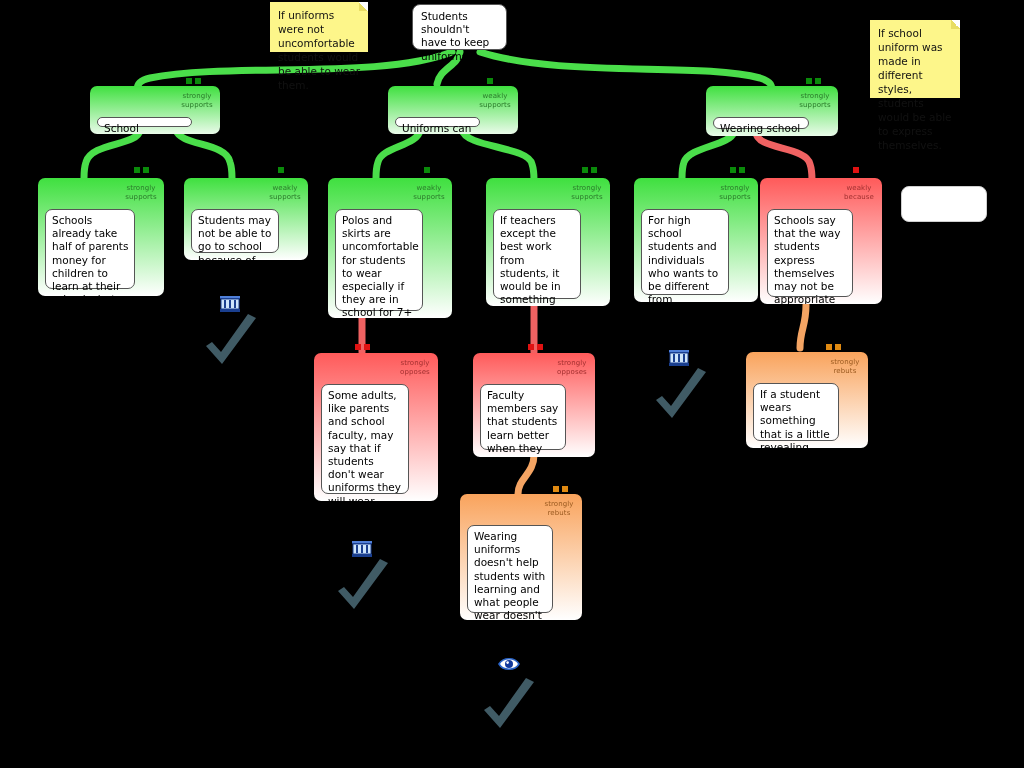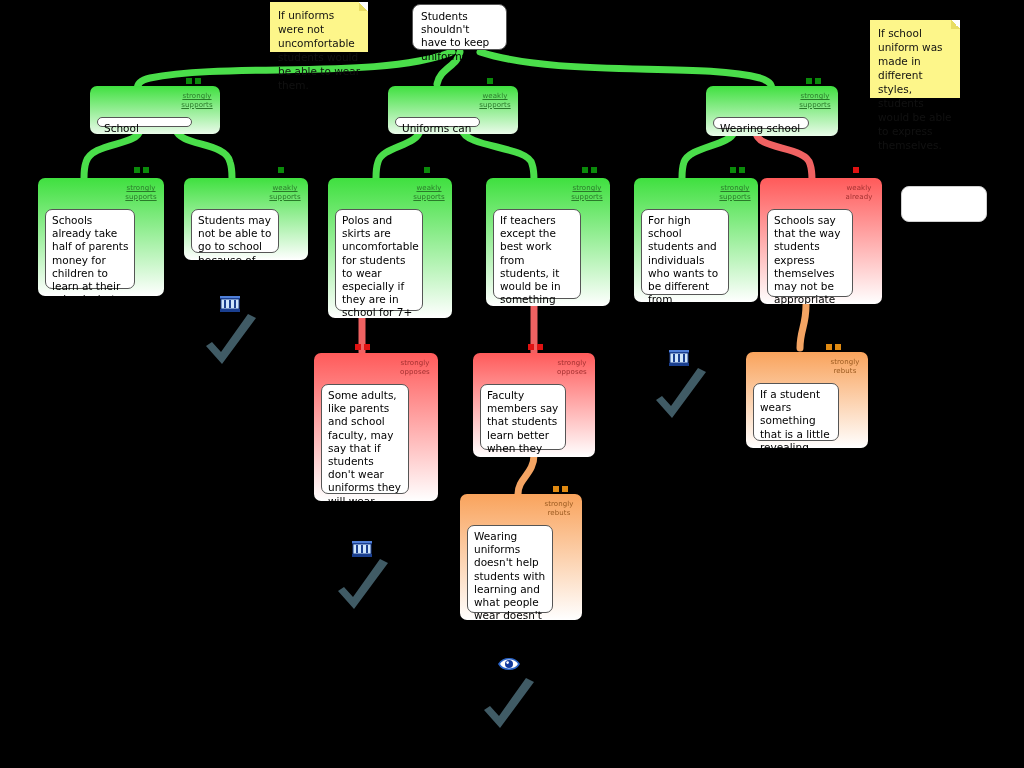--- a/index.html
+++ b/index.html
@@ -18,21 +18,21 @@
   .card .rel{position:absolute;right:3px;top:6px;width:40px;
         text-align:center;font-size:7px;line-height:8.5px;
         letter-spacing:.1px;}
 
   .supportStrong{background:linear-gradient(#3fe03f,#ffffff);}
   .supportWeak  {background:linear-gradient(#3fe03f,#ffffff);}
   .opposeStrong {background:linear-gradient(#ff5a5a,#ffffff);}
   .opposeWeak   {background:linear-gradient(#ff5a5a,#ffffff);}
   .rebutStrong  {background:linear-gradient(#f9a35c,#ffffff);}
   .green-flat   {background:linear-gradient(#3fe03f,#eafbea);}
-  .rel.g{color:#2a7a2a;text-decoration:underline;}
+  .rel.g{color:#2a7a2a;}
   .rel.r{color:#a33030;}
   .rel.o{color:#9a5a20;}
 
   
   .rootcard{position:absolute;background:#fff;border:1px solid #555;
         border-radius:8px;box-sizing:border-box;padding:5px 8px;
         font-size:10.5px;line-height:13.2px;color:#000;}
 
   
   .emptycard{position:absolute;background:#fff;border:1px solid #cfcfcf;
@@ -200,21 +200,21 @@
     <div class="rel g">strongly supports</div>
   </div>
 
   <div class="badges bg-r" style="left:853px;top:167px;">
     <i></i>
   </div>
   <div class="card opposeWeak" style="left:760px;top:178px;width:122px;height:126px;">
     <div class="inner" style="width:86px;">
       <span>Schools say that the way students express themselves may not be appropriate for school, and may distract other students and keep them from learning.</span>
     </div>
-    <div class="rel r">weakly already</div>
+    <div class="rel r">weakly because</div>
   </div>
 
   <div class="badges bg-r" style="left:355px;top:344px;">
     <i></i>
     <i></i>
   </div>
   <div class="card opposeStrong" style="left:314px;top:353px;width:124px;height:148px;">
     <div class="inner" style="width:88px;">
       <span>Some adults, like parents and school faculty, may say that if students don't wear uniforms they will wear something not appropriate for school and they also may take it to extreme.</span>
     </div>

